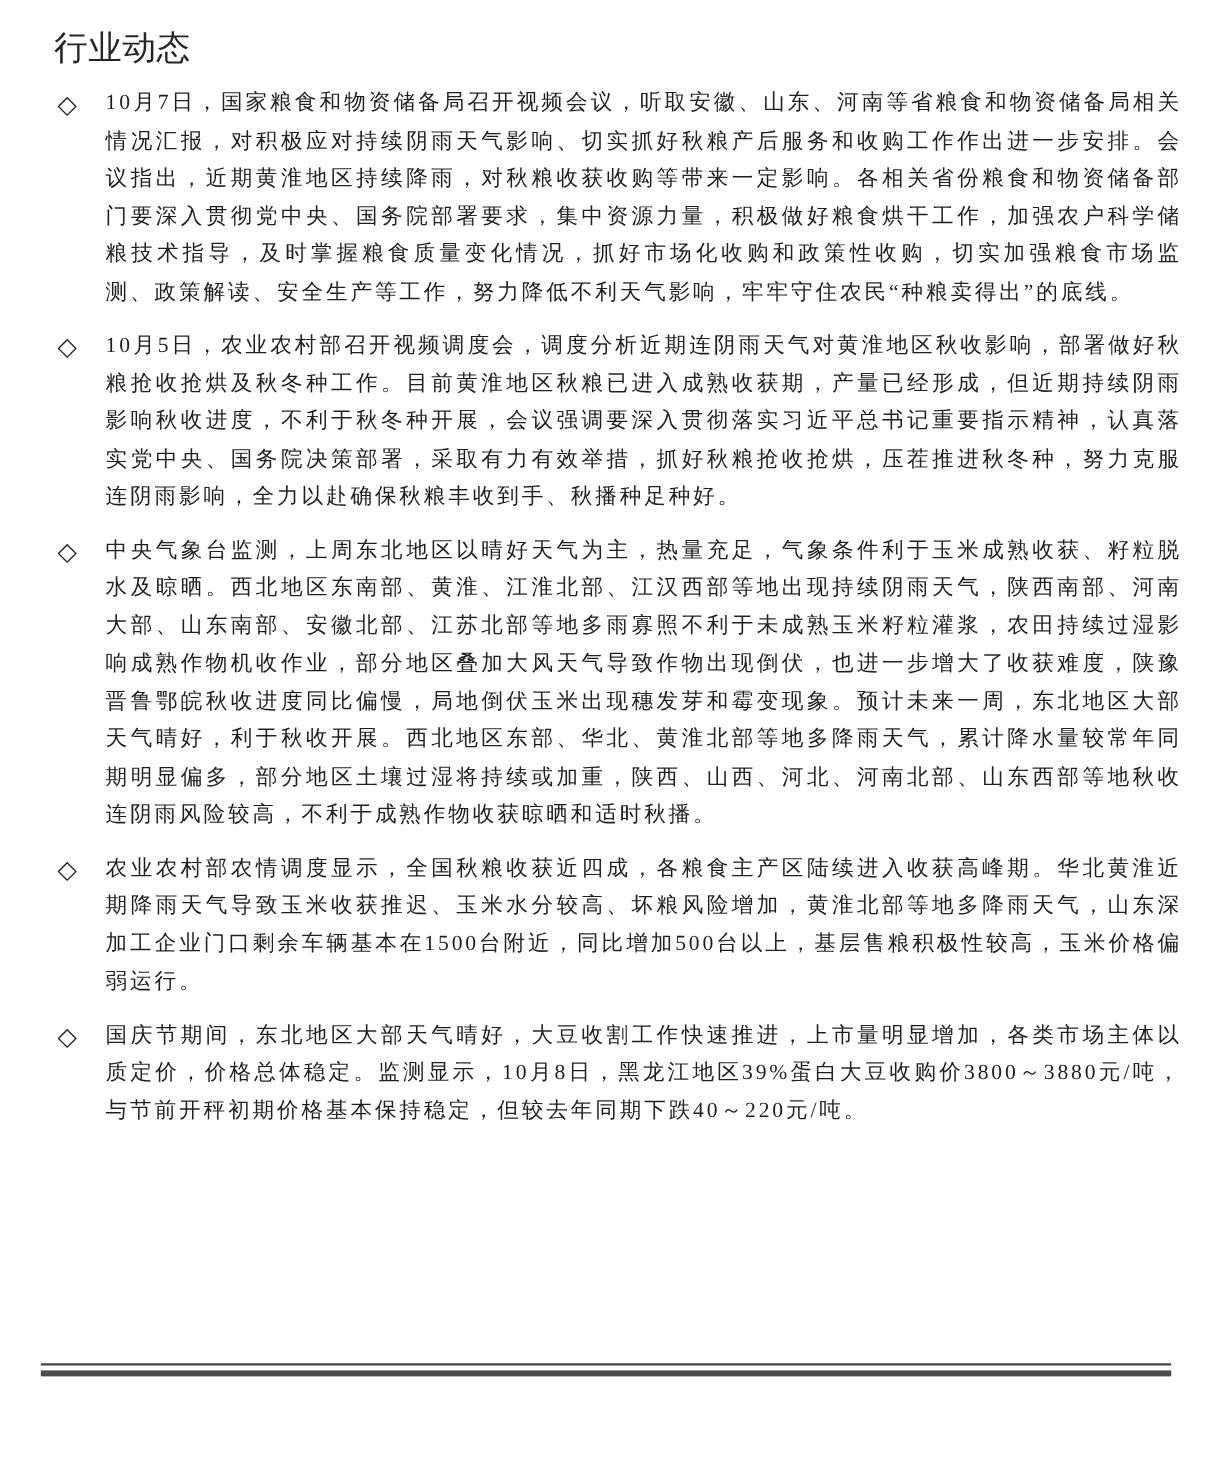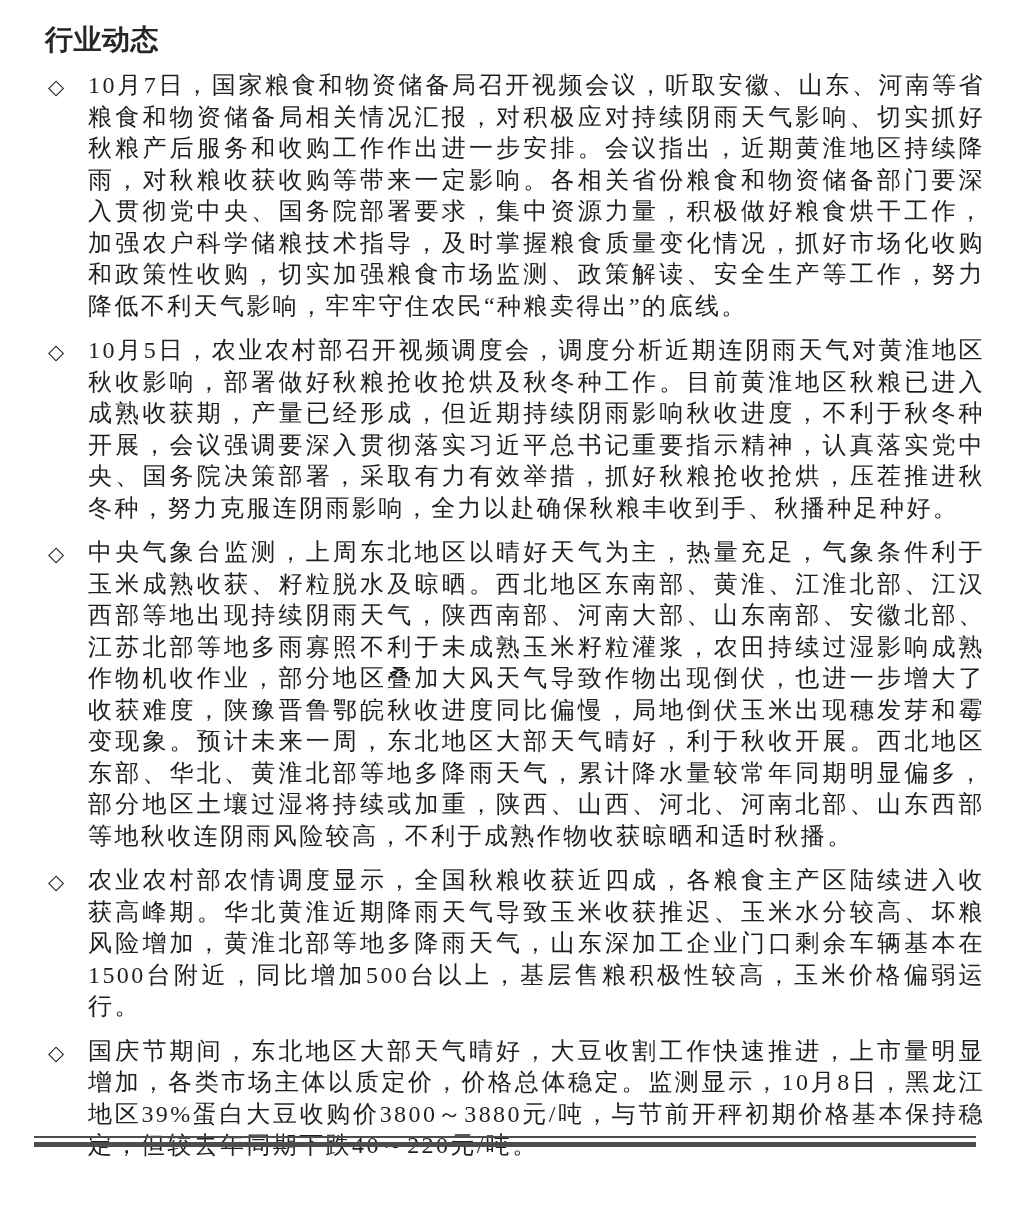--- a/index.html
+++ b/index.html
@@ -24,21 +24,21 @@
     position: absolute;
     inset: 0;
     box-sizing: border-box;
     padding: 22px 27px 0 45px;
   }
   .section-title {
     margin: 0 0 12px 0;
     font-family: "Liberation Sans", "DejaVu Sans", sans-serif;
     font-size: 28px;
     line-height: 36px;
-    font-weight: 700;
+    font-weight: 400;
     color: var(--title);
     letter-spacing: 0.5px;
   }
   .bullet-list {
     margin: 0;
     padding: 0;
   }
   .bullet {
     display: flex;
     align-items: flex-start;
@@ -47,21 +47,21 @@
   .marker {
     flex: 0 0 40px;
     font-size: 21px;
     line-height: 31.5px;
     color: var(--text);
     padding-top: 2px;
   }
   .btext {
     flex: 1 1 auto;
     margin: 0;
-    font-size: 24px;
+    font-size: 18px;
     line-height: 31.5px;
     letter-spacing: 2.4px;
     color: var(--text);
     text-align: justify;
     text-justify: inter-character;
     font-family: Liberation Serif, serif;
   }
   .bottom-rule {
     position: absolute;
     left: 34px;

